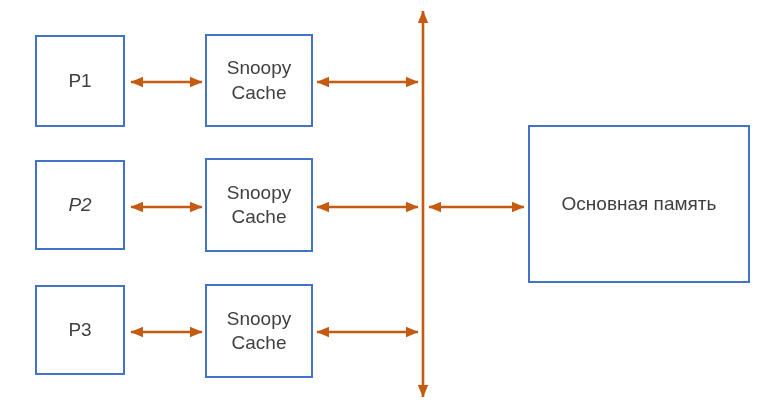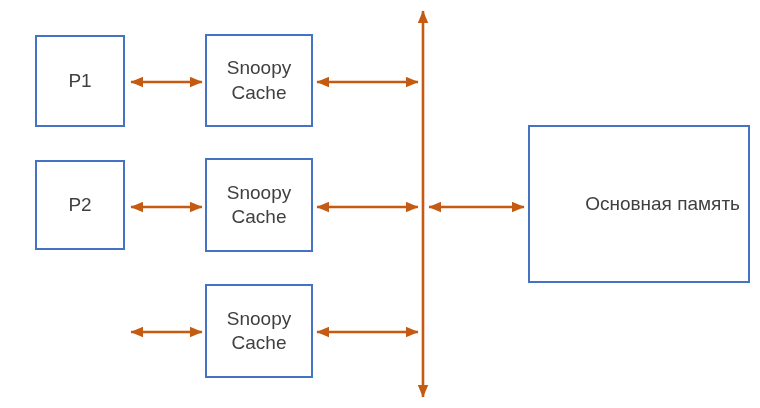--- a/index.html
+++ b/index.html
@@ -57,28 +57,31 @@
     <line class="wire" x1="317" y1="332" x2="418" y2="332" marker-start="url(#ah)" marker-end="url(#ah)"></line>
   </svg>
 
   <div class="box proc" style="left:35px;top:35px;width:90px;height:92px;">
     <span class="lbl">P1</span>
   </div>
   <div class="box cache" style="left:205px;top:34px;width:108px;height:93px;">
     <span class="lbl">Snoopy Cache</span>
   </div>
 
-  <div class="box proc" style="left:35px;top:160px;width:90px;height:90px;">
+  <div class="box proc" style="left:35px;top:160px;width:90px;height:90px;font-style:italic;">
     <span class="lbl">P2</span>
   </div>
   <div class="box cache" style="left:205px;top:158px;width:108px;height:94px;">
     <span class="lbl">Snoopy Cache</span>
   </div>
 
+  <div class="box proc" style="left:35px;top:285px;width:90px;height:90px;">
+    <span class="lbl">P3</span>
+  </div>
   <div class="box cache" style="left:205px;top:284px;width:108px;height:94px;">
     <span class="lbl">Snoopy Cache</span>
   </div>
 
-  <div class="box memory" style="left:528px;top:125px;width:222px;height:158px;justify-content:flex-end;">
+  <div class="box memory" style="left:528px;top:125px;width:222px;height:158px;">
     <span class="lbl">Основная память</span>
   </div>
 
 </div>
 
 </body></html>

